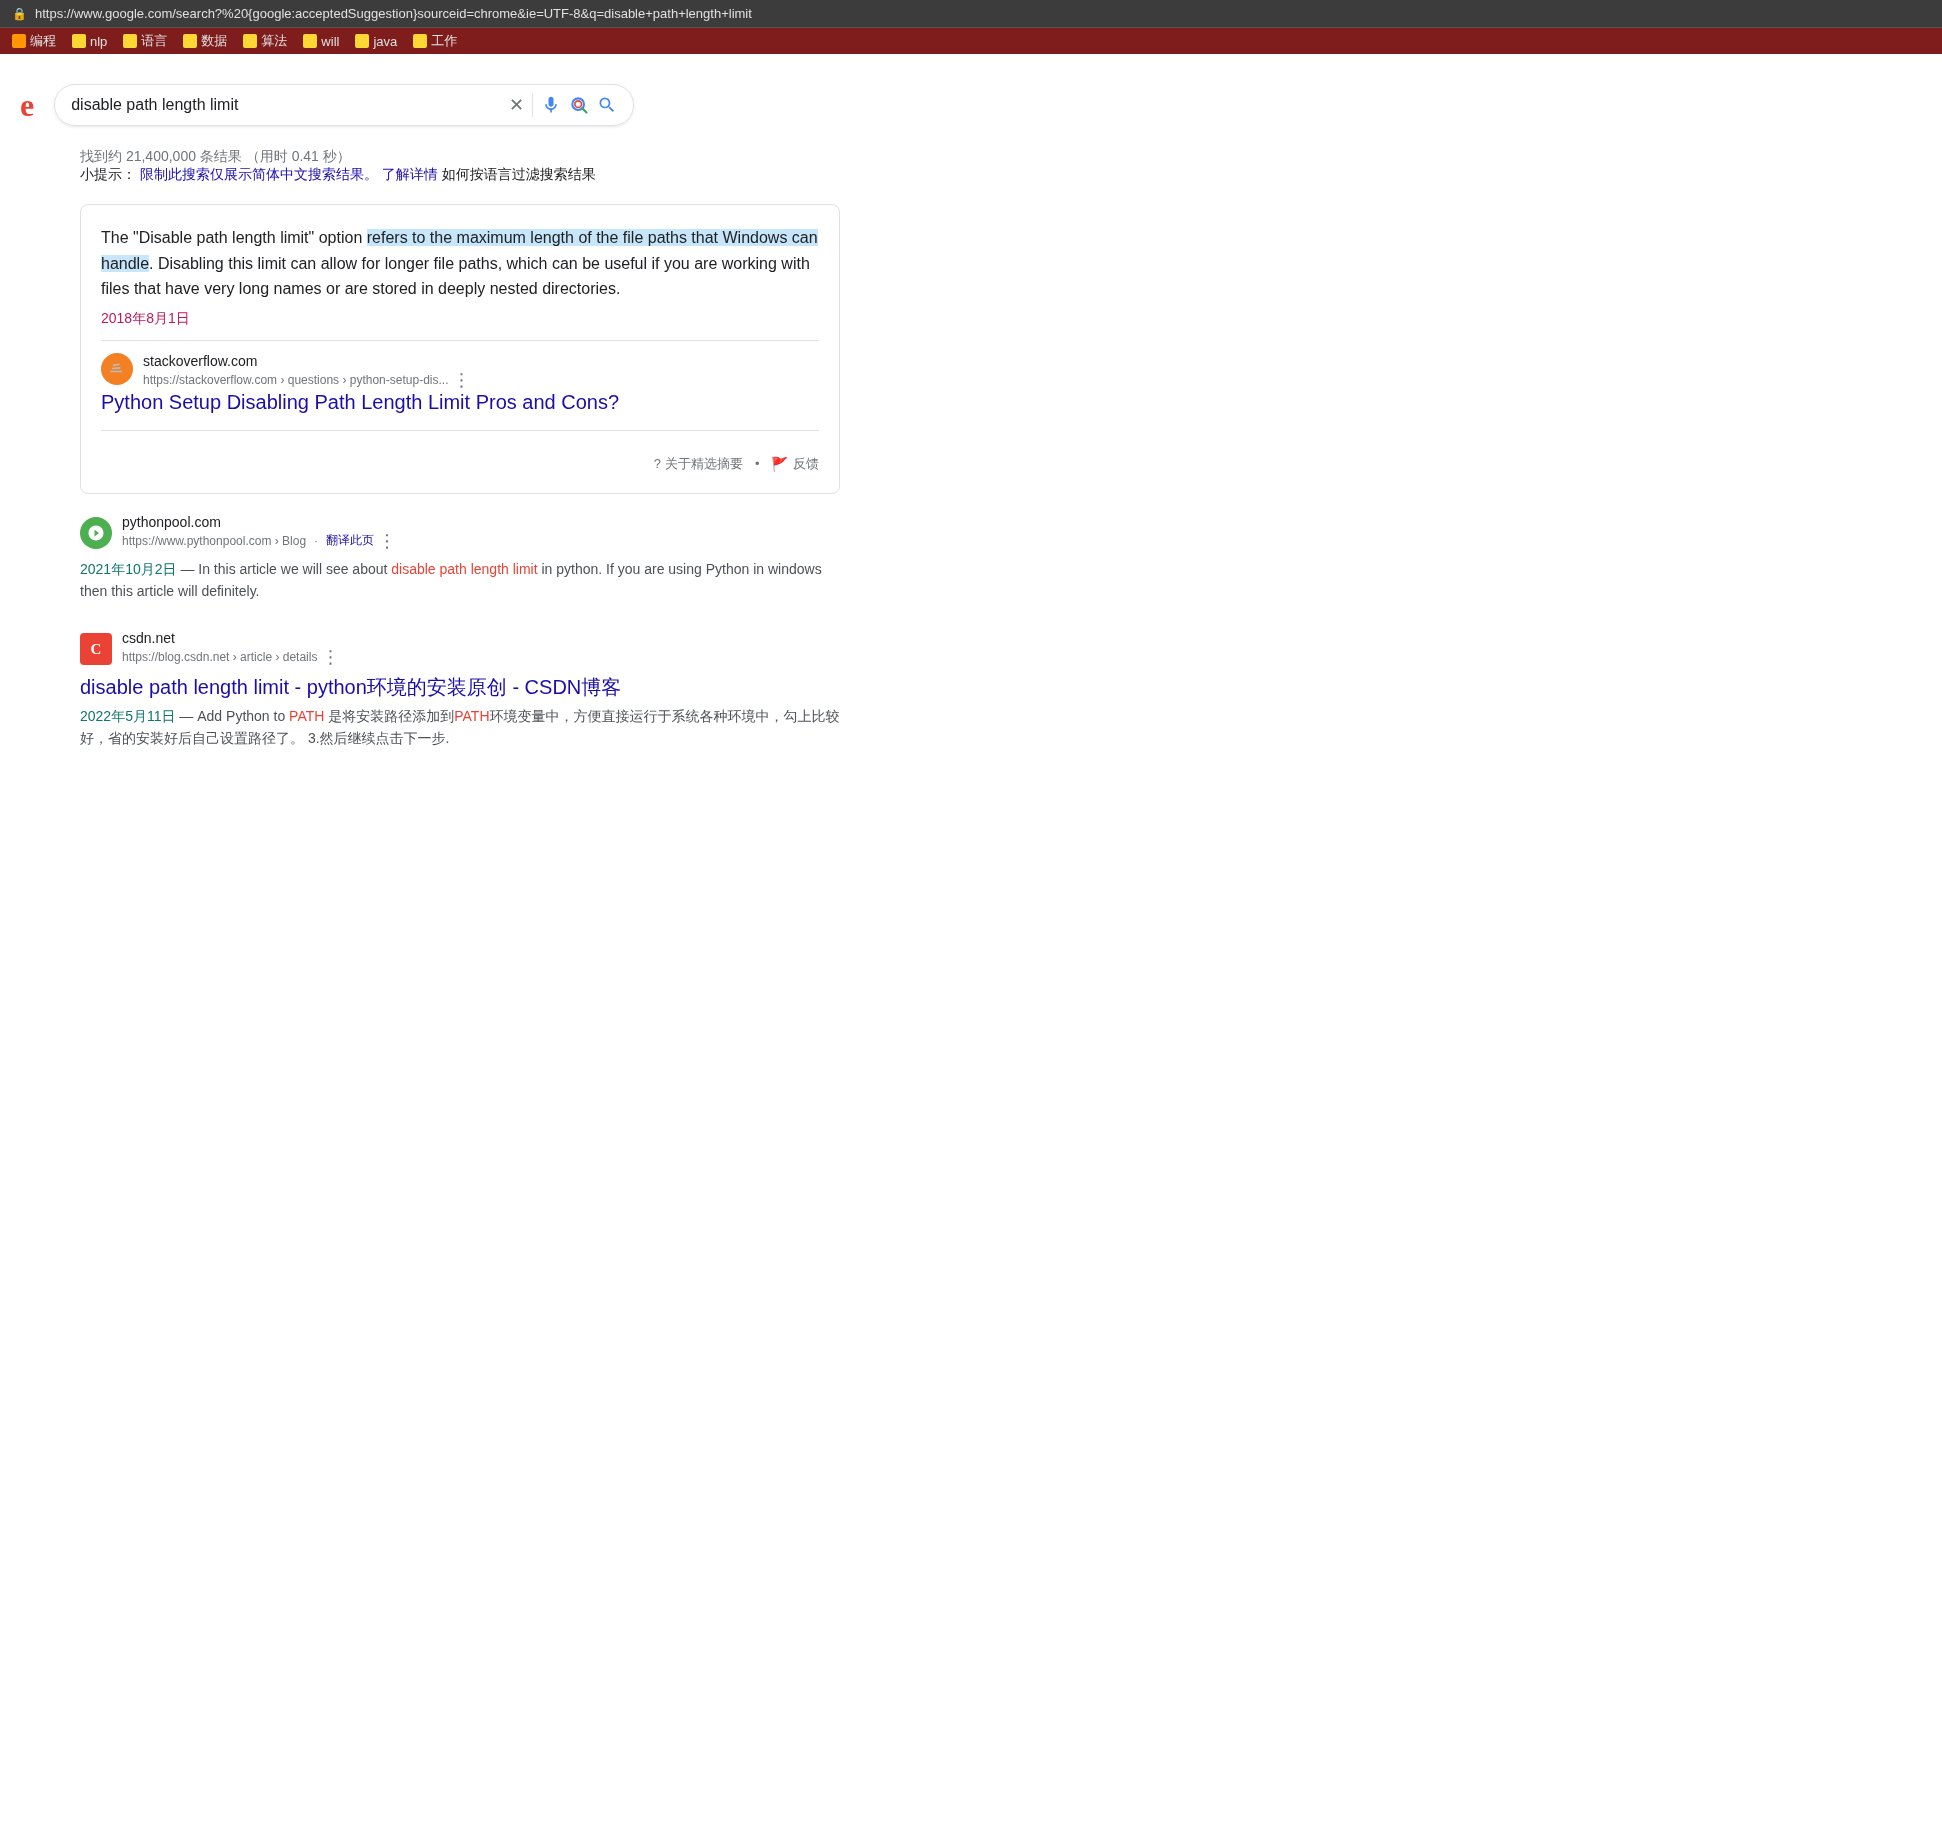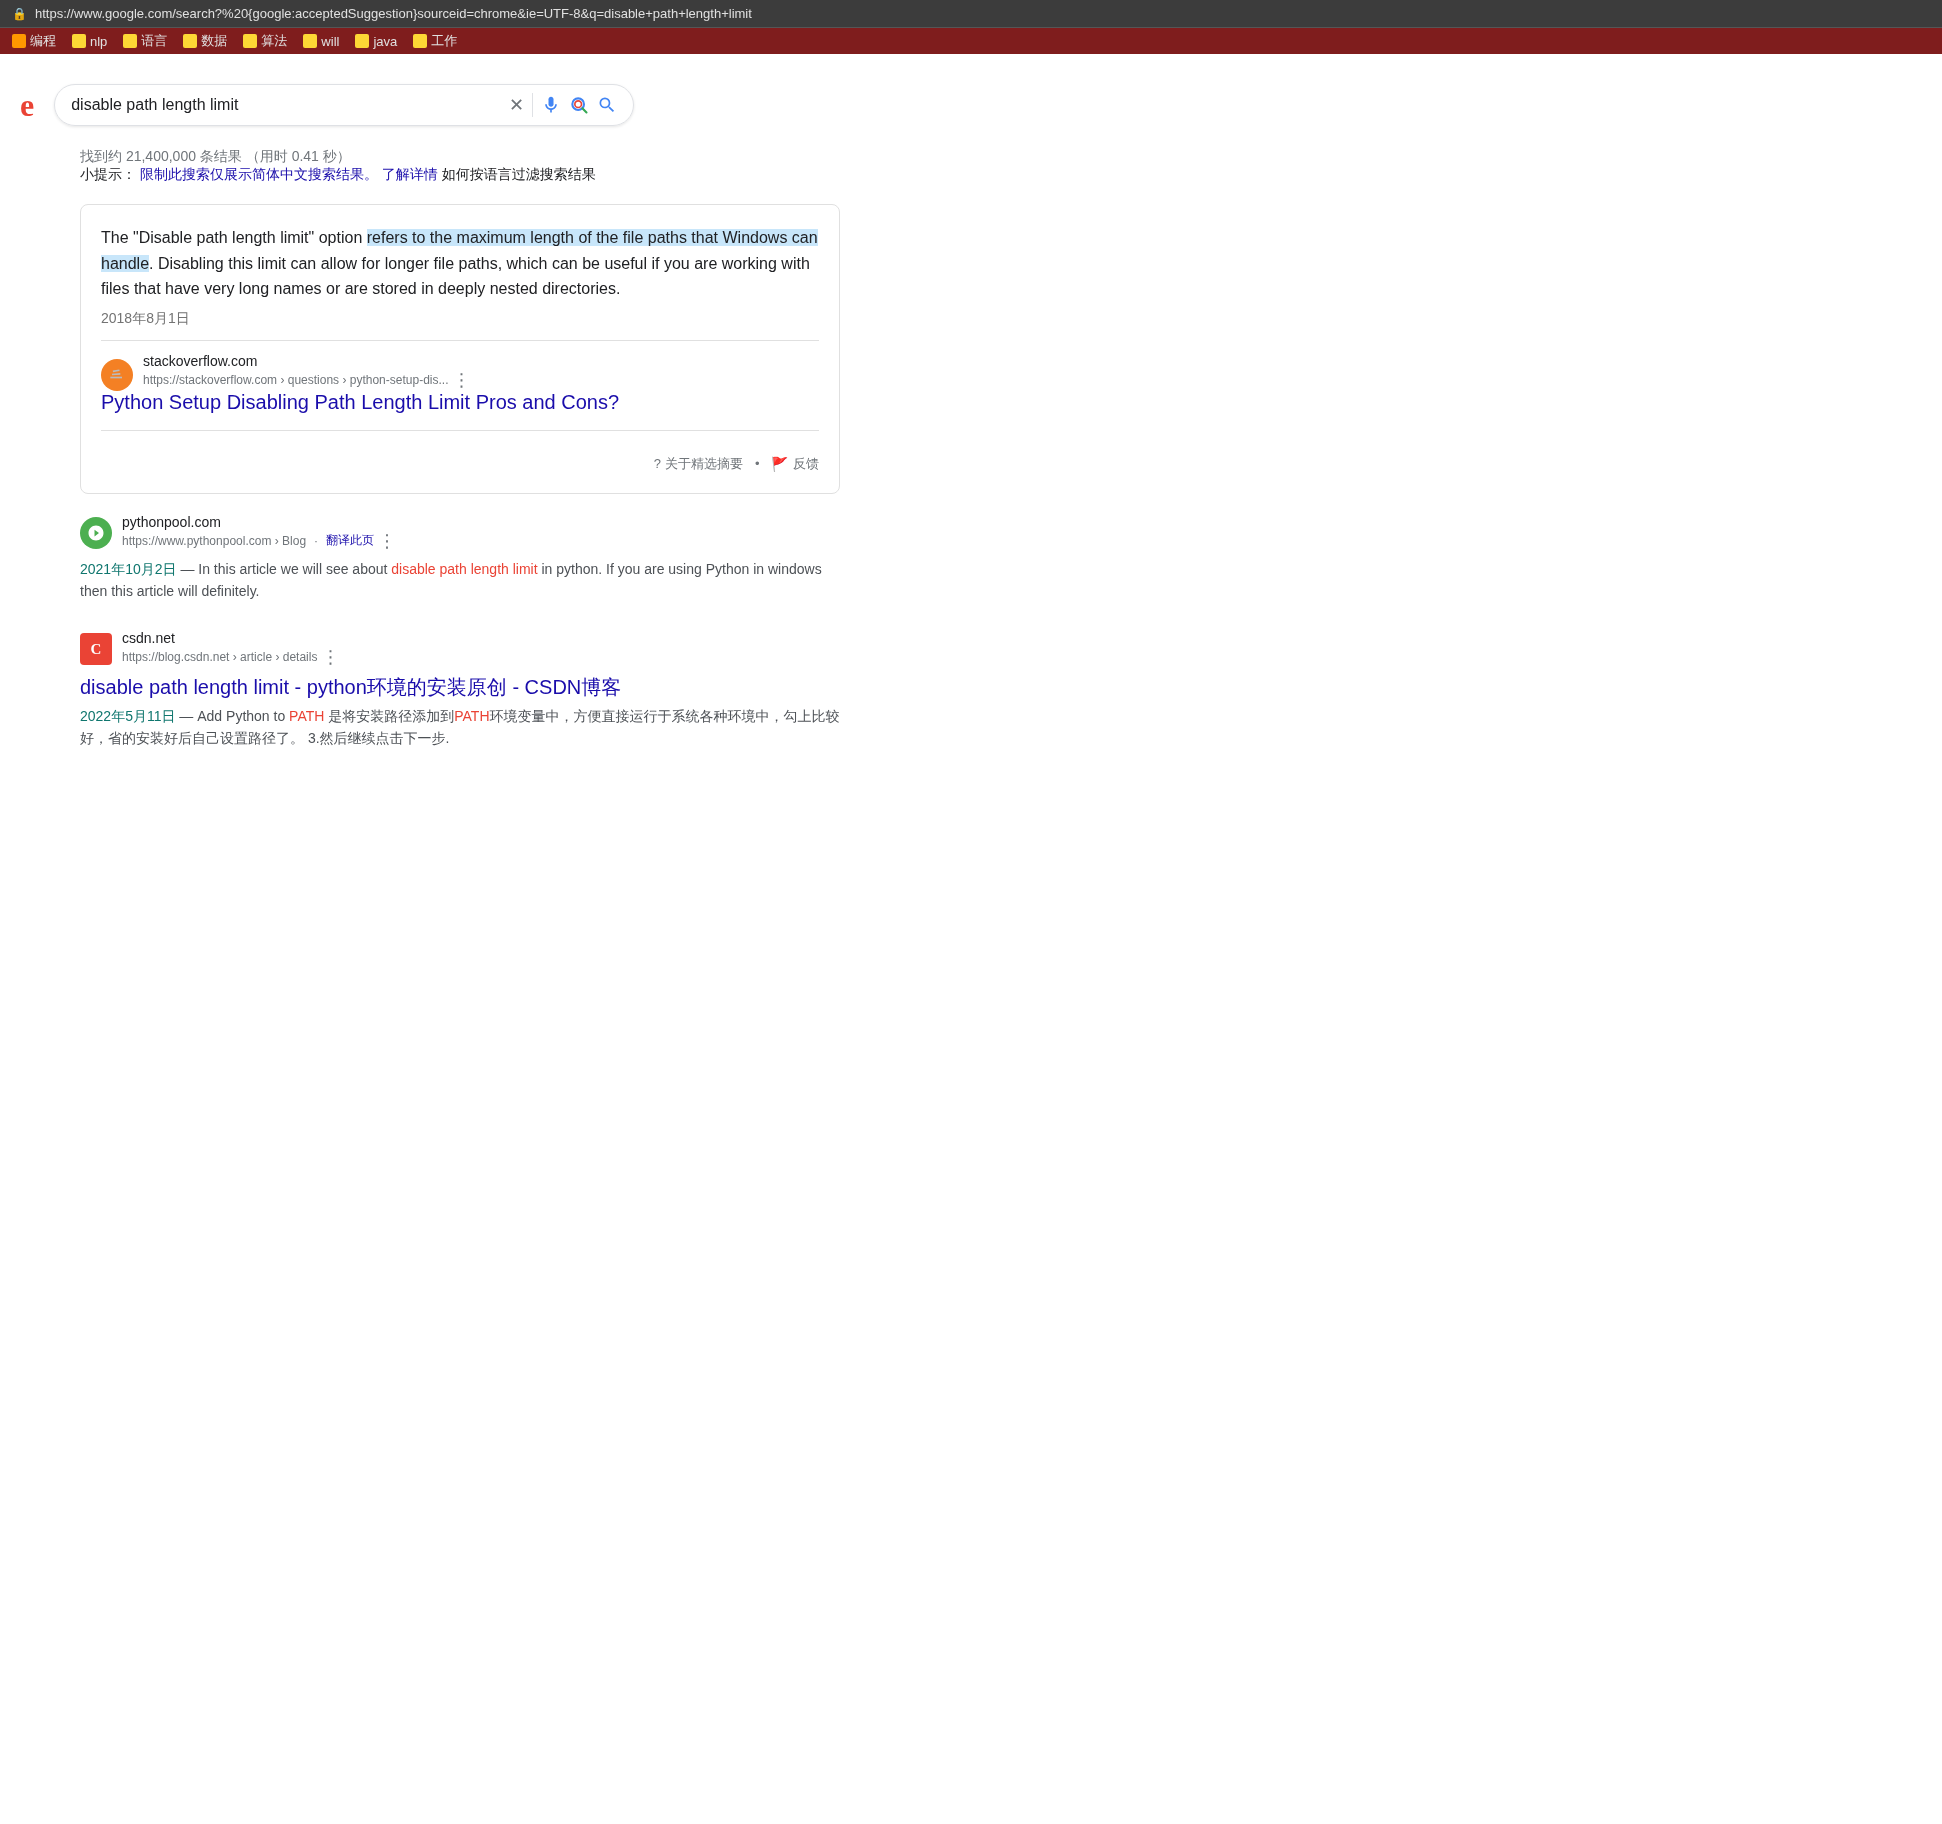--- a/index.html
+++ b/index.html
@@ -149,27 +149,27 @@
       font-size: 16px;
       color: #202124;
       line-height: 1.6;
       margin-bottom: 8px;
     }
     .snippet-highlight {
       background: #c8e6fa;
     }
     .snippet-date {
       font-size: 14px;
-      color: #737373;
+      color: #be185d;
       margin-bottom: 12px;
     }
 
     .snippet-source {
       display: flex;
-      align-items: flex-end;
+      align-items: flex-start;
       gap: 10px;
       padding-top: 12px;
       border-top: 1px solid #e0e0e0;
     }
     .source-favicon {
       width: 32px;
       height: 32px;
       border-radius: 50%;
       background: #f1f3f4;
       display: flex;

